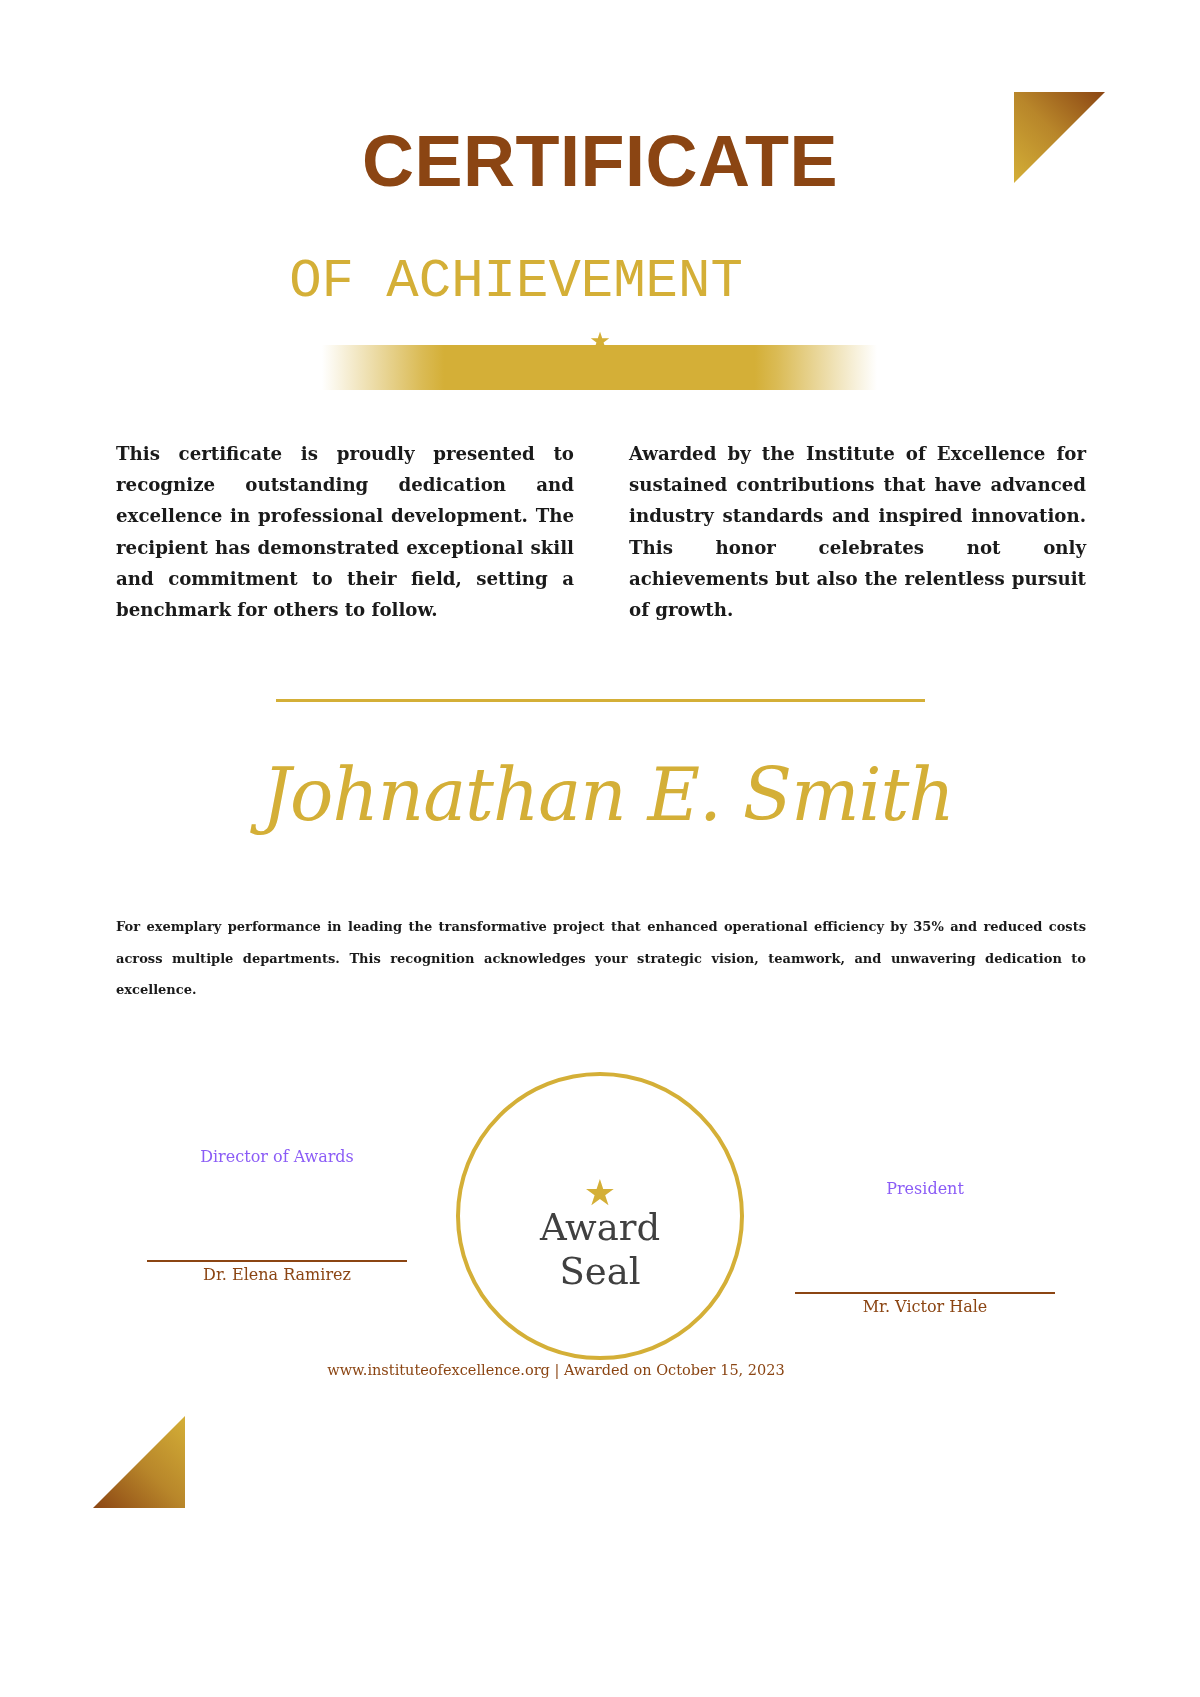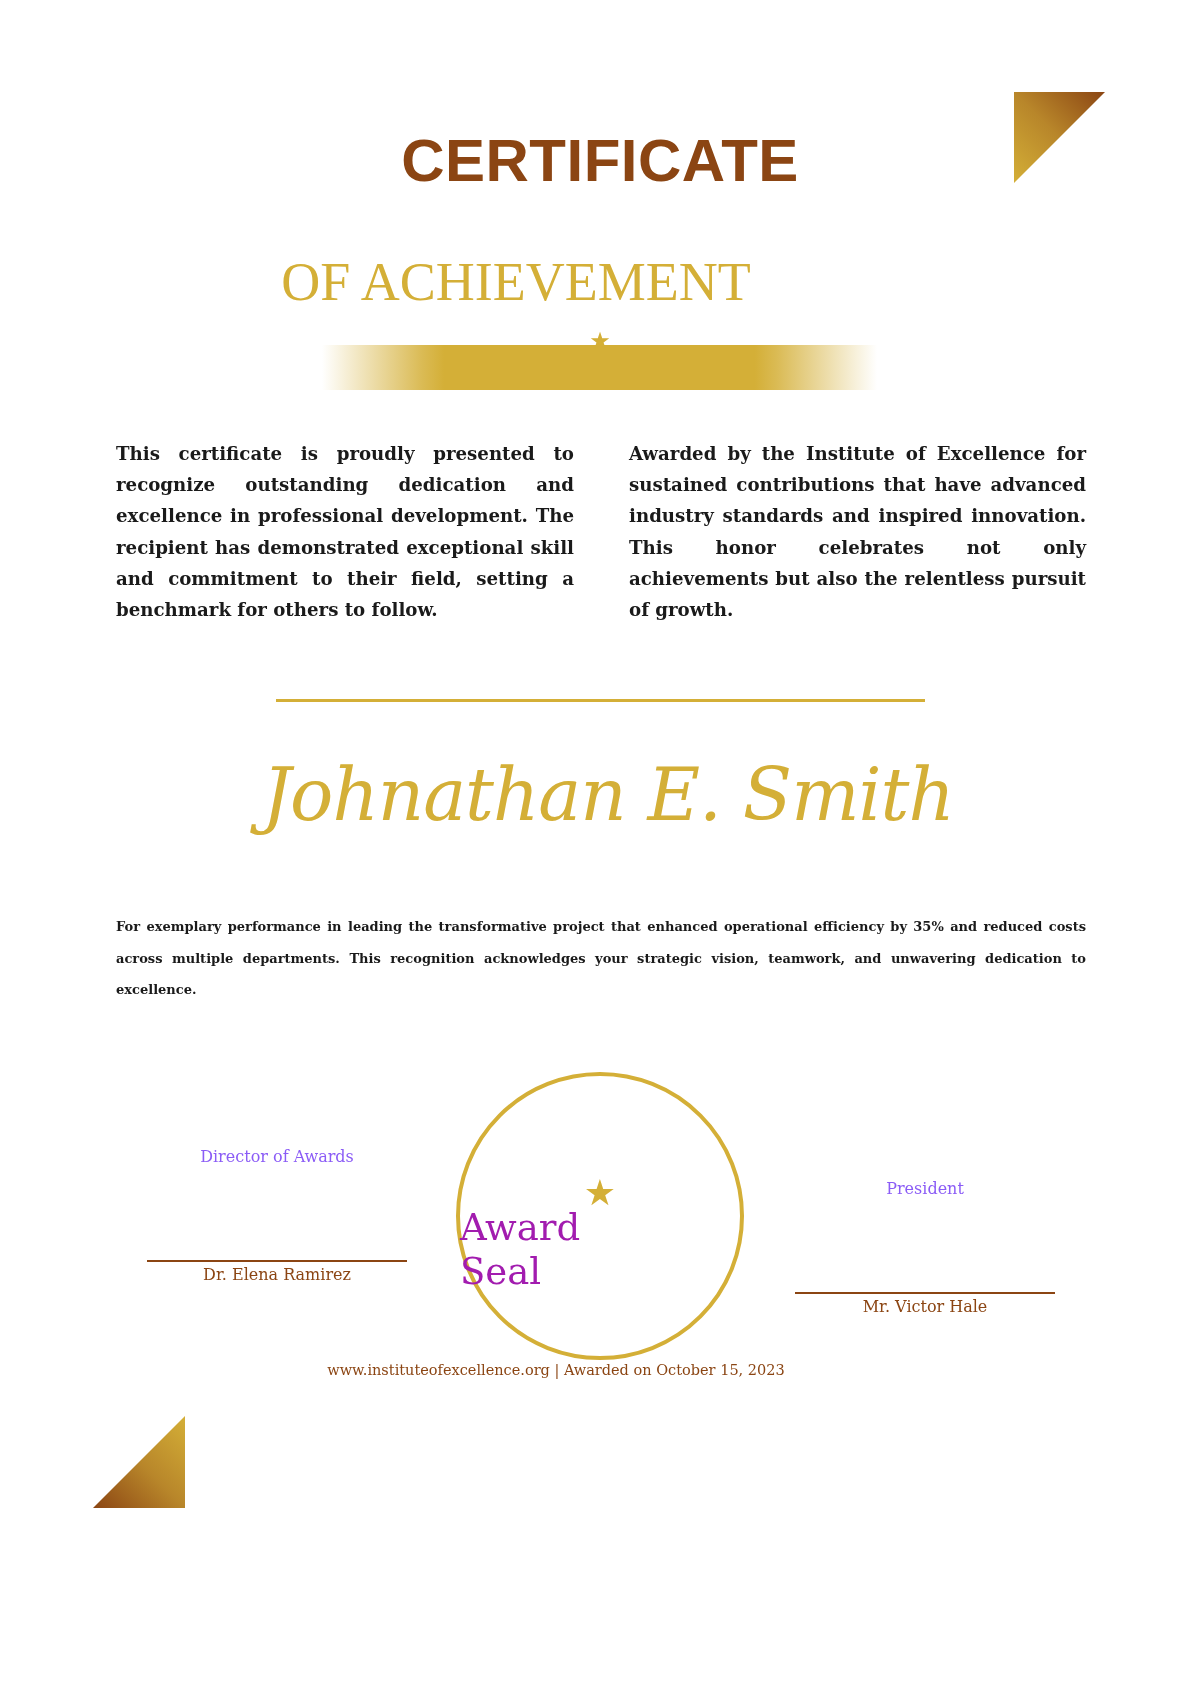--- a/index.html
+++ b/index.html
@@ -26,29 +26,29 @@
     left: 93px; top: 1416px; width: 92px; height: 92px;
     background: linear-gradient(to bottom left, #D4AF37 0%, #B8862A 50%, #8B4513 100%);
     clip-path: polygon(100% 0, 100% 100%, 0 100%);
   }
 
   .title {
     left: 0; top: 108px; width: 1200px;
     text-align: center;
     font-family: "Liberation Sans", sans-serif;
     font-weight: bold;
-    font-size: 60px;
+    font-size: 72px;
     line-height: 106px;
     color: #8B4513;
     letter-spacing: 0.5px;
   }
   .subtitle {
     left: 0; top: 252px; width: 1032px;
     text-align: center;
-    font-family: Liberation Serif, serif;
+    font-family: Liberation Mono, monospace;
     font-size: 54px;
     line-height: 60px;
     color: #D4AF37;
   }
   .ribbon {
     left: 322px; top: 345px; width: 555px; height: 45px;
     background: linear-gradient(to right,
       rgba(212,175,55,0) 0%,
       rgba(212,175,55,0.85) 18%,
       #D4AF37 22%,
@@ -140,24 +140,25 @@
     border-radius: 50%;
   }
   .seal-star {
     position: absolute; left: 0; width: 100%; top: 97px;
     text-align: center;
     font-size: 36px; line-height: 40px;
     color: #D4AF37;
   }
   .seal-text {
     position: absolute; left: 0; width: 100%; top: 130px;
+    text-align: center;
     font-family: "DejaVu Serif", serif;
     font-size: 37px;
     line-height: 44px;
-    color: #a21caf;
+    color: #404040;
   }
 
   .footer {
     left: 0; top: 1360px; width: 1112px;
     text-align: center;
     font-family: "DejaVu Serif", serif;
     font-size: 14.5px;
     line-height: 20px;
     color: #8B4513;
   }

